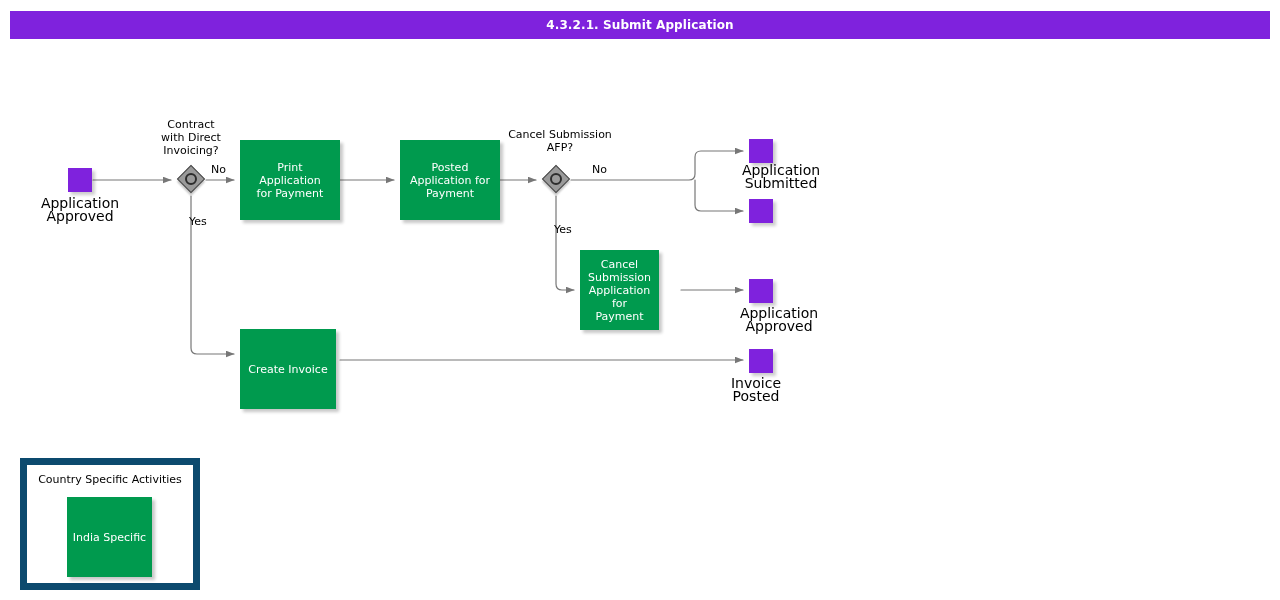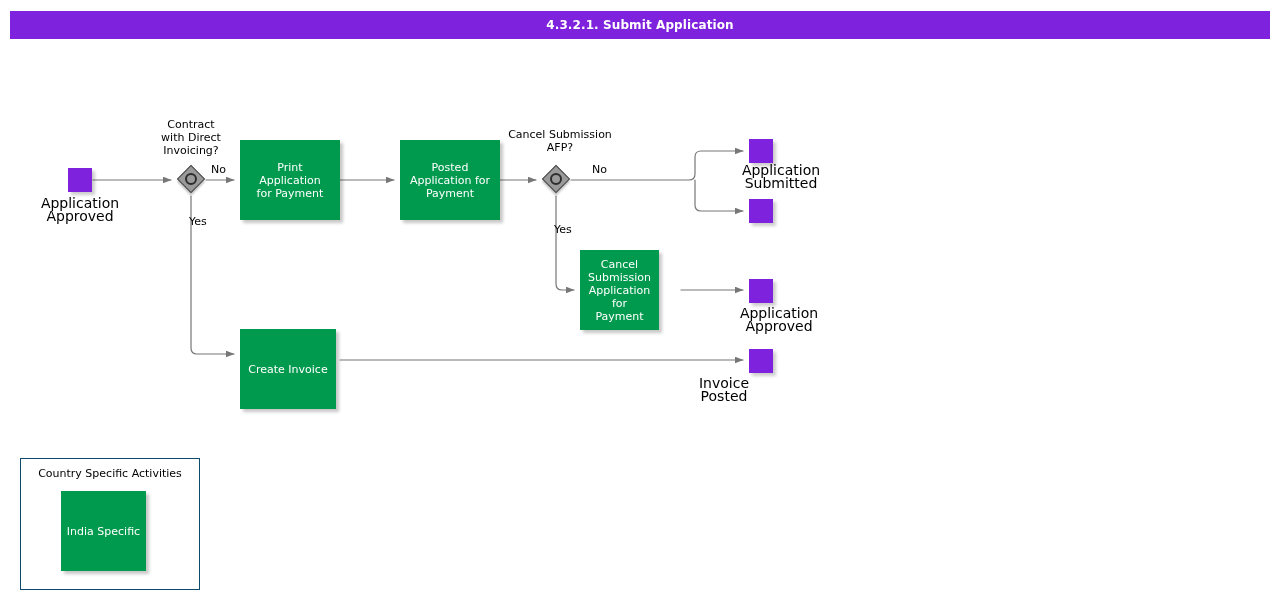--- a/index.html
+++ b/index.html
@@ -141,21 +141,21 @@
     white-space: nowrap;
   }
 
   
   .group-box {
     position: absolute;
     left: 20px;
     top: 458px;
     width: 180px;
     height: 132px;
-    border: 1px solid #0c4a6e;
+    border: 7px solid #0c4a6e;
     background: #ffffff;
     box-sizing: border-box;
   }
   .group-box .group-title {
     position: absolute;
     left: 0;
     top: 8px;
     width: 100%;
     text-align: center;
     font-size: 11px;
@@ -251,21 +251,21 @@
   <div class="event-label" style="left:721px; top:164px; width:120px;">Application
 Submitted</div>
 
   <div class="event" style="left:749px; top:199px;"></div>
 
   <div class="event" style="left:749px; top:279px;"></div>
   <div class="event-label" style="left:719px; top:307px; width:120px;">Application
 Approved</div>
 
   <div class="event" style="left:749px; top:349px;"></div>
-  <div class="event-label" style="left:664px; top:377px; width:120px;">Invoice
+  <div class="event-label" style="left:696px; top:377px; width:120px;">Invoice
 Posted</div>
 
   <div class="group-box">
     <div class="group-title">Country Specific Activities</div>
     <div class="task" style="left:40px; top:32px; width:85px; height:80px;">
       <span class="task-label">India Specific</span>
     </div>
   </div>
 
 </div>

